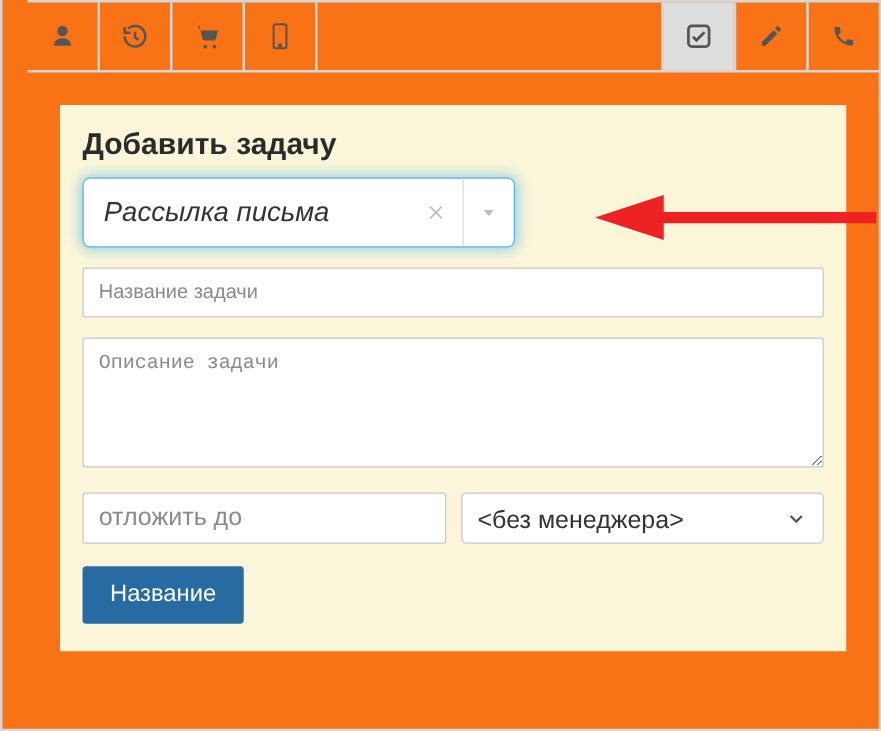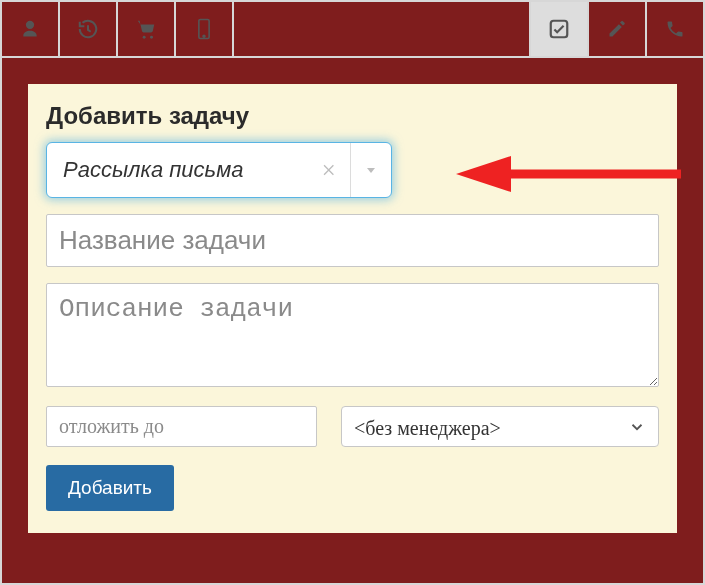--- a/index.html
+++ b/index.html
@@ -19,22 +19,23 @@
     font-family: "Helvetica Neue", Arial, sans-serif;
     font-size: 15px;
     background: #ffffff;
     color: var(--text-dark);
   }
   .frame {
     width: 705px;
     height: 585px;
     border: 2px solid var(--border-grey);
     border-top: none;
-    background: #7f1d1d;
+    background: #f97316;
     position: relative;
+    padding-left: 20px;
   }
 
   
   .toolbar {
     display: flex;
     border-top: 2px solid var(--border-grey);
     border-bottom: 2px solid var(--border-grey);
     height: 58px;
   }
   .tool-left, .tool-right { display: flex; }
@@ -114,39 +115,38 @@
     top: 12px;
     pointer-events: none;
   }
 
   
   .field {
     width: 100%;
     border: 1px solid #c7c7c7;
     border-radius: 2px;
     background: #ffffff;
-    font-size: 26px;
+    font-size: 16px;
     padding: 10px 12px;
     color: var(--text-dark);
     margin-top: 16px;
     font-family: inherit;
   }
   .field::placeholder { color: var(--text-grey); }
   textarea.field {
     height: 104px;
     resize: both;
     font-family: Liberation Mono, monospace;
   }
 
   
   .bottom-row {
     display: flex;
-    gap: 24px;
+    gap: 12px;
     margin-top: 16px;
-    font-family: Liberation Serif, serif;
   }
   .defer-input {
     flex: 0 0 210px;
     border: 1px solid #c7c7c7;
     border-radius: 2px;
     background: #ffffff;
     font-size: 20px;
     padding: 8px 12px;
     color: var(--text-dark);
     font-family: inherit;
@@ -275,17 +275,17 @@
         <input class="defer-input" type="text" placeholder="отложить до" style="">
 
         <div class="manager-select">
           <span>&lt;без менеджера&gt;</span>
           <svg width="18" height="18" viewBox="0 0 24 24" fill="none" stroke="#555" stroke-width="2.4">
               <path d="M6 9l6 6 6-6"></path>
             </svg>
         </div>
       </div>
 
-      <button class="add-btn">Добавить</button>
+      <button class="add-btn">Название</button>
 
     </div>
   </div>
 </div>
 
 </body></html>

